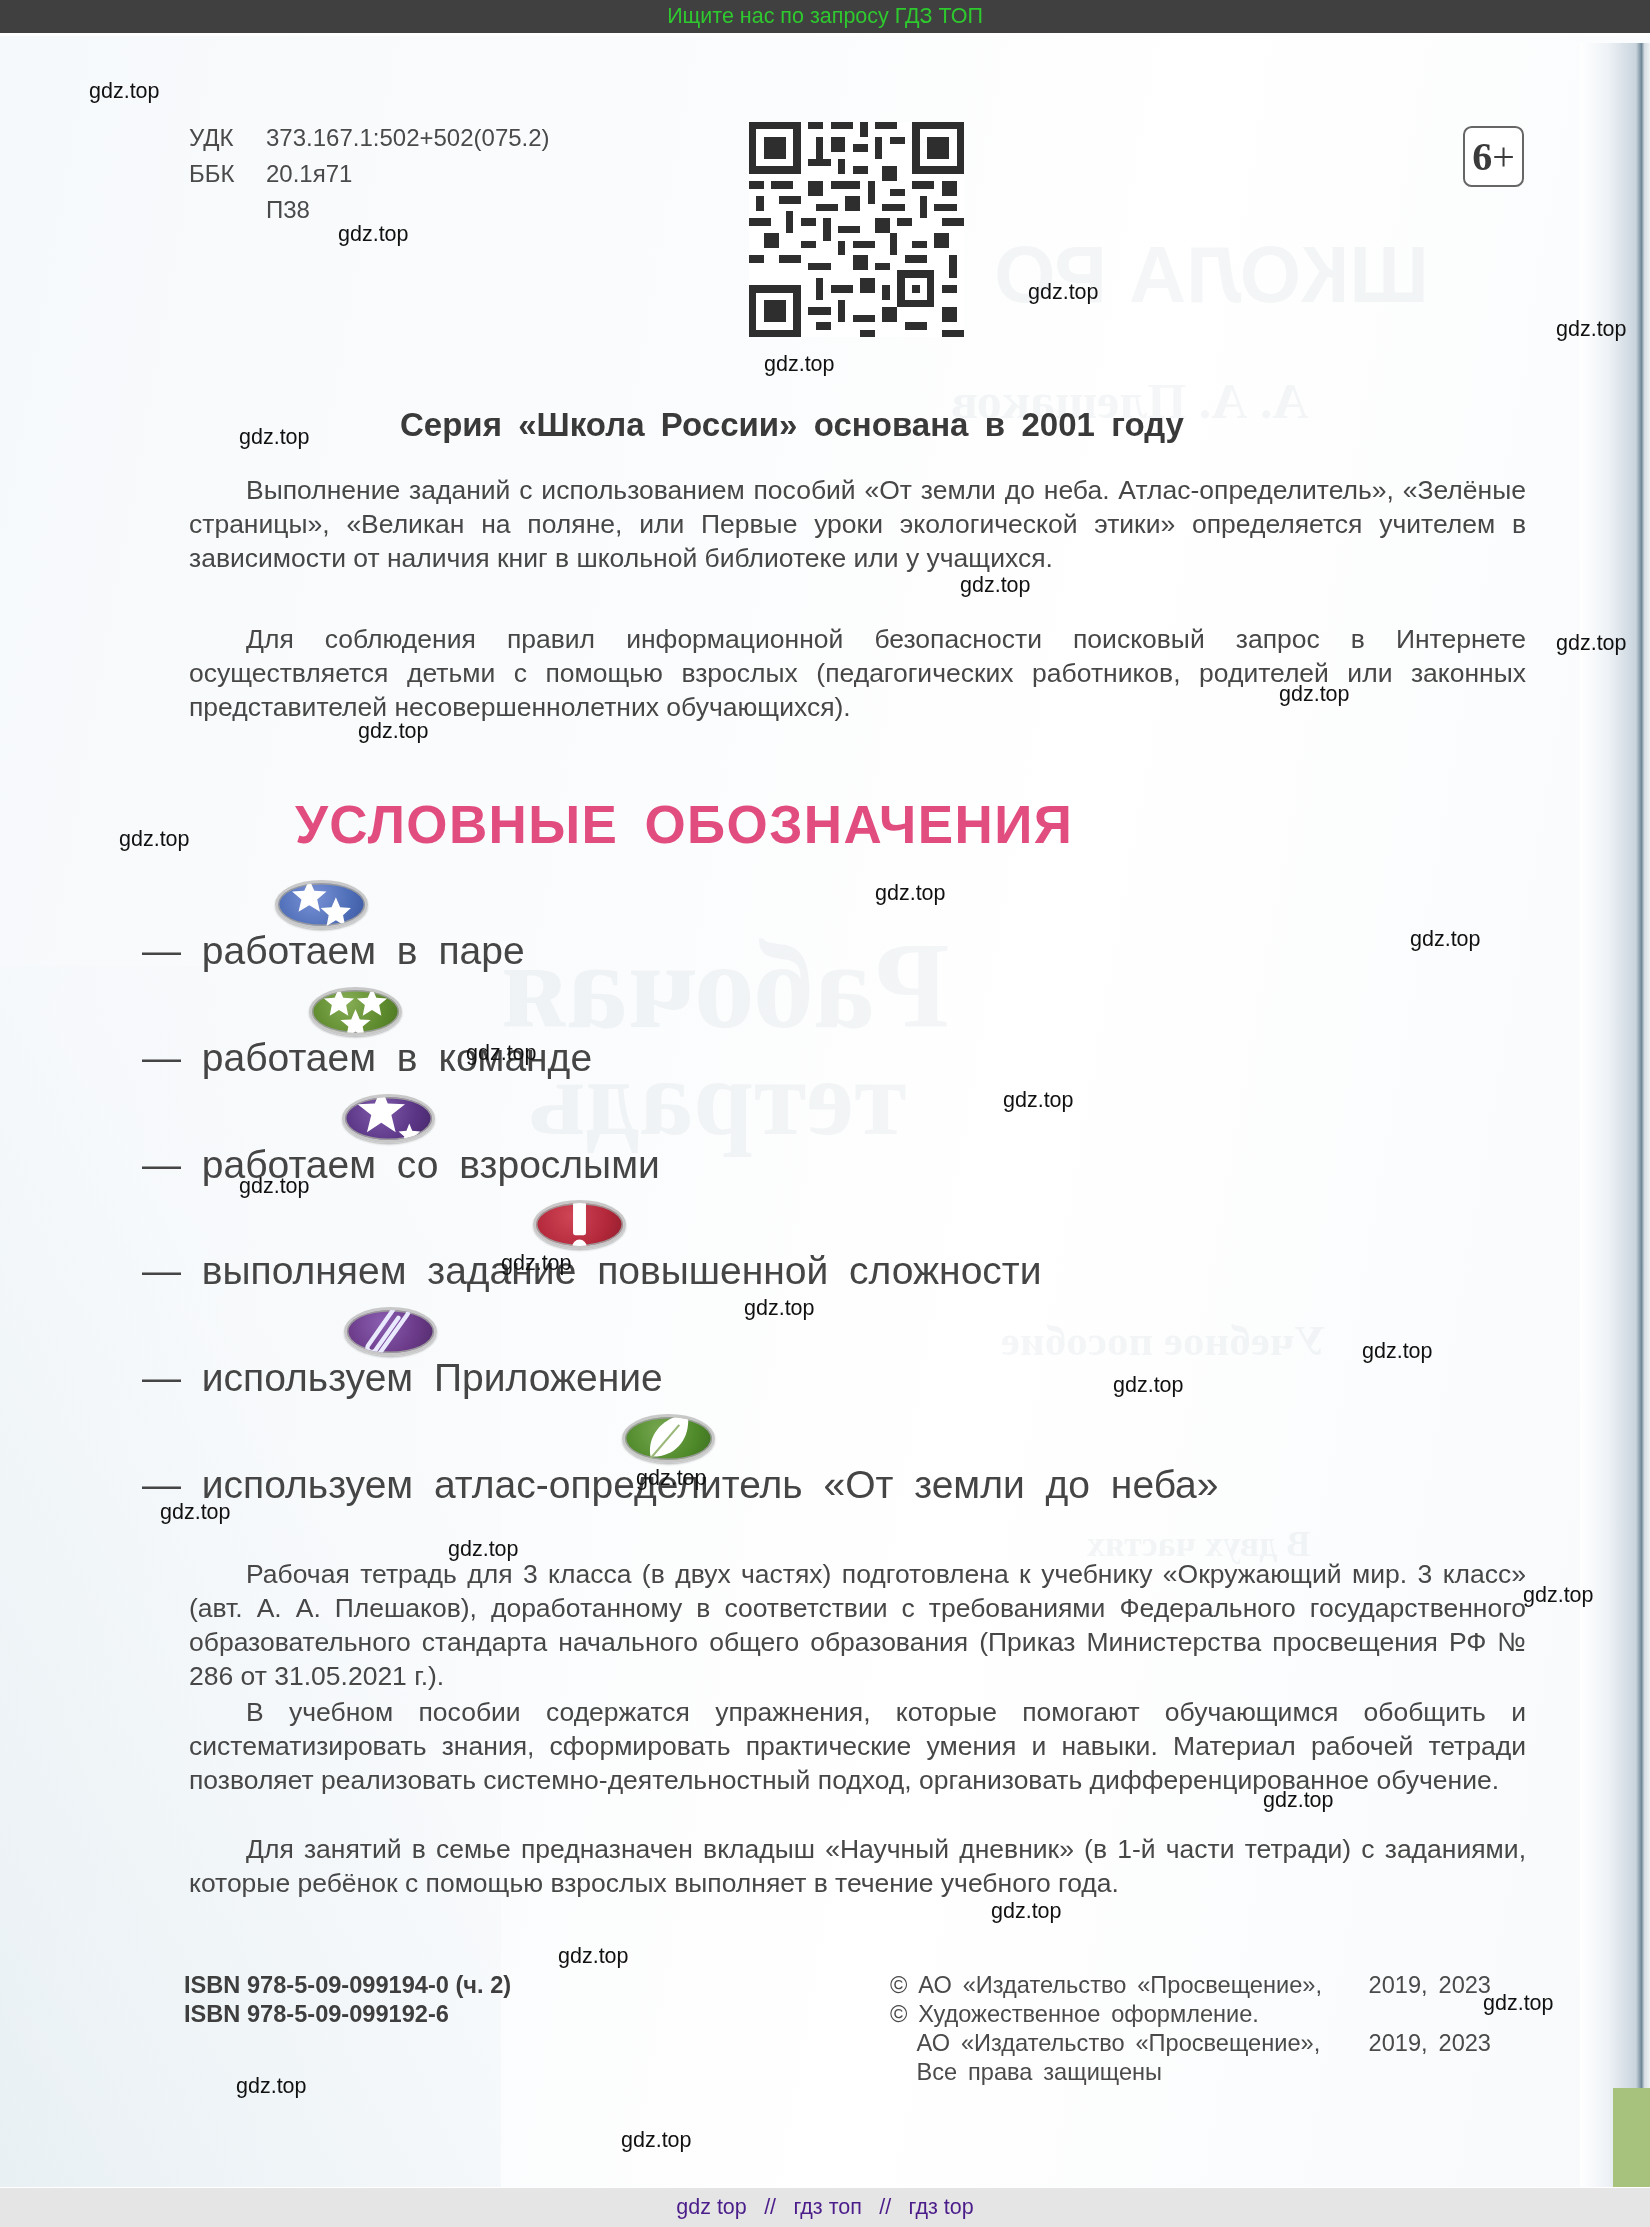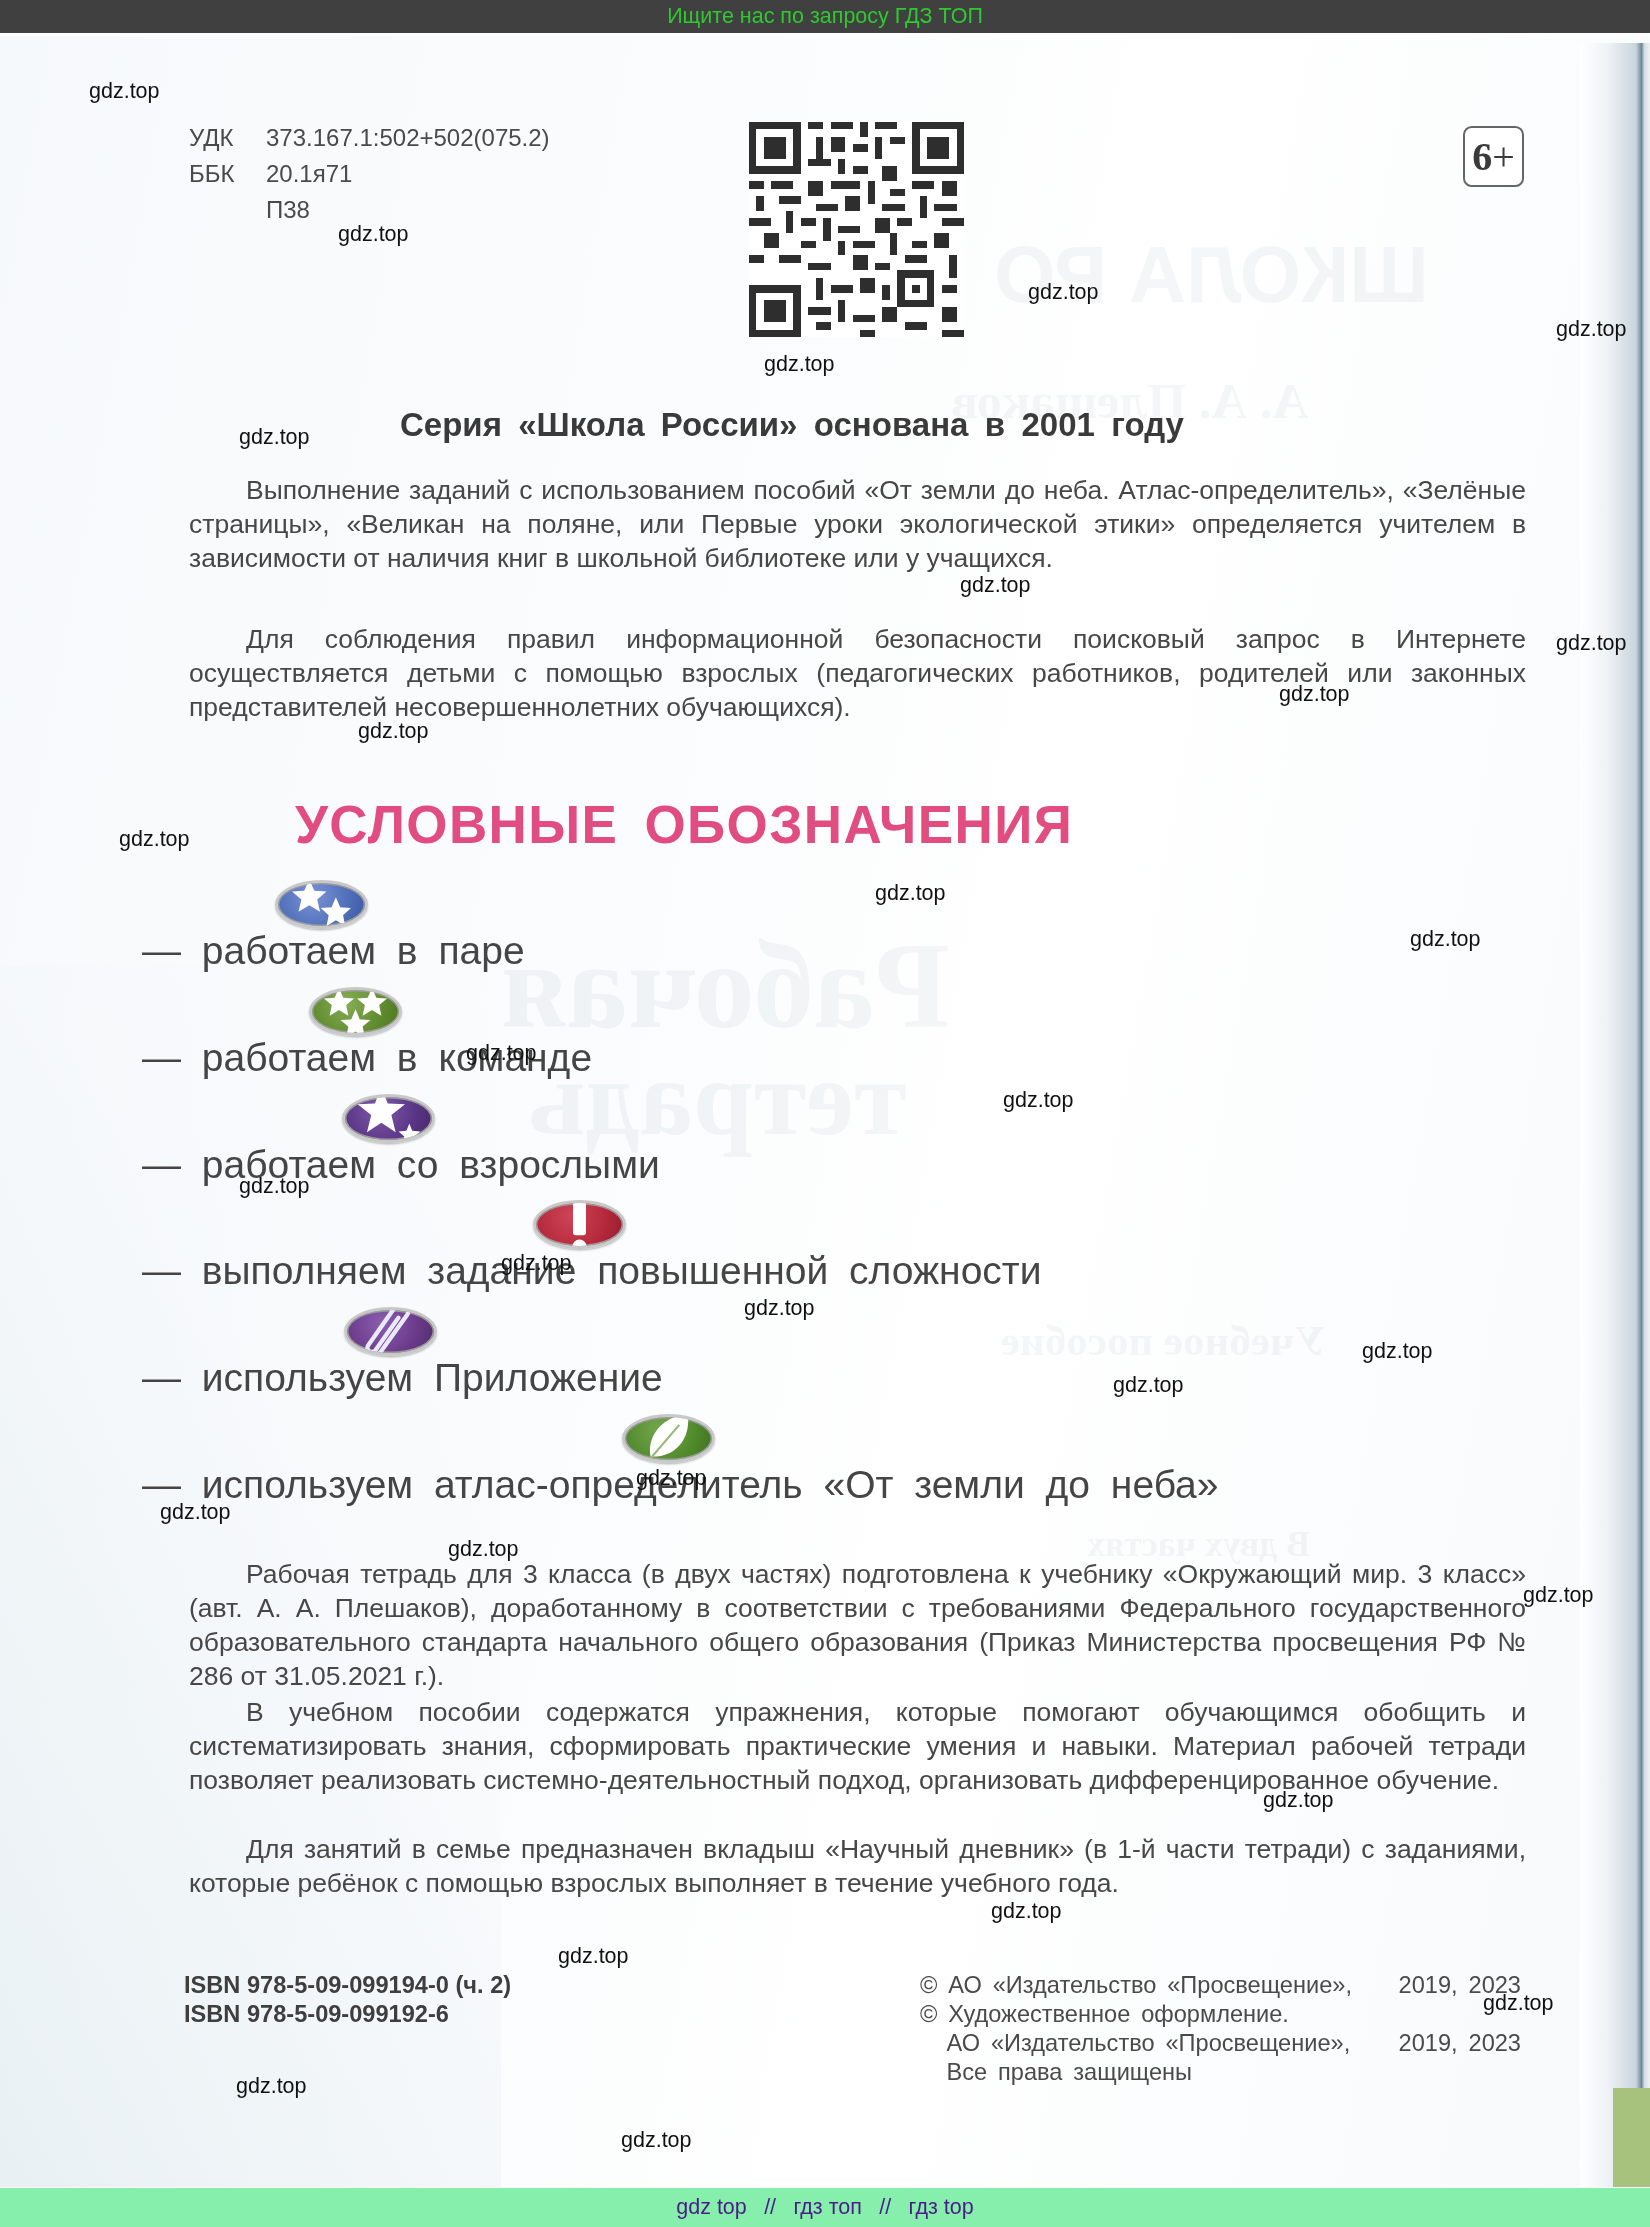--- a/index.html
+++ b/index.html
@@ -1,21 +1,21 @@
 <!DOCTYPE html>
 <html style="font-size:11.4px"><head>
 <meta charset="utf-8">
 <style>
   * { box-sizing: border-box; margin: 0; padding: 0; }
   html, body { width: 1650px; height: 2227px; background: #ffffff; overflow: hidden; }
   body { position: relative; font-family: "Liberation Sans", sans-serif; color: #3c3c3c; }
 
   .top-banner { position: absolute; left: 0; top: 0; width: 1650px; height: 33px; background: #404040;
     text-align: center; font-size: 21.5px; line-height: 33px; color: #2ec92e; }
-  .bottom-banner { position: absolute; left: 0; top: 2188px; width: 1650px; height: 39px; background: #86efac;
+  .bottom-banner { position: absolute; left: 0; top: 2188px; width: 1650px; height: 39px; background: #e5e5e5;
     text-align: center; font-size: 21.5px; line-height: 39px; color: #4b1d8a; }
   .bottom-banner span { margin: 0 5.7px; }
 
   .page { position: absolute; left: 0; top: 36px; width: 1650px; height: 2151px;
     background: linear-gradient(100deg, #f6f9fb 0%, #fbfcfd 40%, #ffffff 60%, #f7f9fb 100%); }
   .page-shade { position: absolute; left: 0; top: 930px; width: 501px; height: 1221px;
     background: linear-gradient(60deg, rgba(220,232,238,0.55) 0%, rgba(240,245,248,0.2) 60%, rgba(255,255,255,0) 100%); }
   .spine { position: absolute; left: 1580px; top: 43px; width: 70px; height: 2144px;
     background: linear-gradient(90deg, #ffffff 0%, #eef2f6 40%, #c9d4dd 80%, #6e8797 88%, #d5dde3 92%, #eef2f4 100%); }
   .spine-tab { position: absolute; left: 1613px; top: 2088px; width: 38px; height: 99px; background: #a7c27c; }
@@ -39,21 +39,21 @@
   .para .indent { display: inline-block; width: 57px; }
 
   .legend-title { position: absolute; left: 295px; top: 794px; font-size: 53px; font-weight: bold; color: #e24d80; letter-spacing: 1.4px; word-spacing: 10px; }
 
   .legend-item { position: absolute; left: 118px; height: 93px; display: flex; align-items: center; flex-direction: column; }
   .legend-icon { width: 93px; height: 93px; border-radius: 50%; border: 3.6px solid #c8c8c8;
     box-shadow: 0 0 0 1.4px #9a9a9a inset, 0 1.4px 2.1px rgba(0,0,0,0.25); display: flex; align-items: center; justify-content: center; overflow: hidden; }
   .legend-text { margin-left: 24px; font-size: 39px; color: #454545; word-spacing: 10px; white-space: nowrap; }
 
   .isbn { position: absolute; left: 184px; top: 1971px; font-size: 23.6px; line-height: 29px; font-weight: bold; color: #3e3e3e; }
-  .copyright { position: absolute; left: 920px; top: 1971px; font-size: 23.6px; line-height: 29px; color: #4a4a4a; word-spacing: 4.3px; }
+  .copyright { position: absolute; left: 890px; top: 1971px; font-size: 23.6px; line-height: 29px; color: #4a4a4a; word-spacing: 4.3px; }
   .copyright .indented { padding-left: 26.5px; }
   .copyright .right { display: flex; justify-content: space-between; width: 601px; }
 
   .wm { position: absolute; font-size: 21.5px; color: #111; white-space: nowrap; }
 </style>
 </head>
 <body>
 
 <div class="top-banner">Ищите нас по запросу ГДЗ ТОП</div>
 

